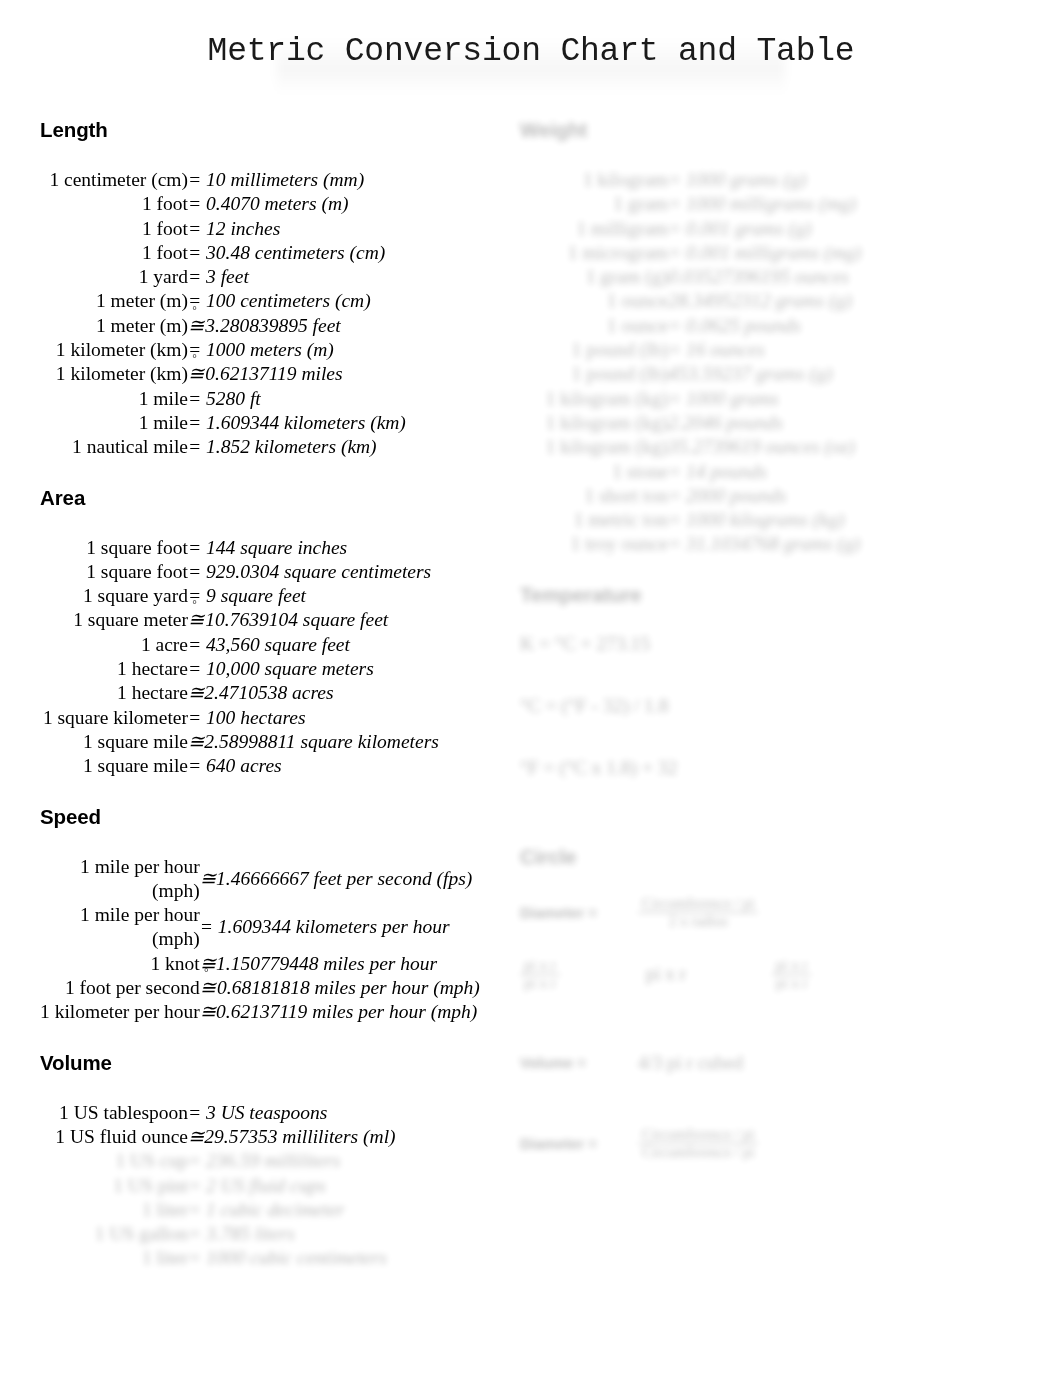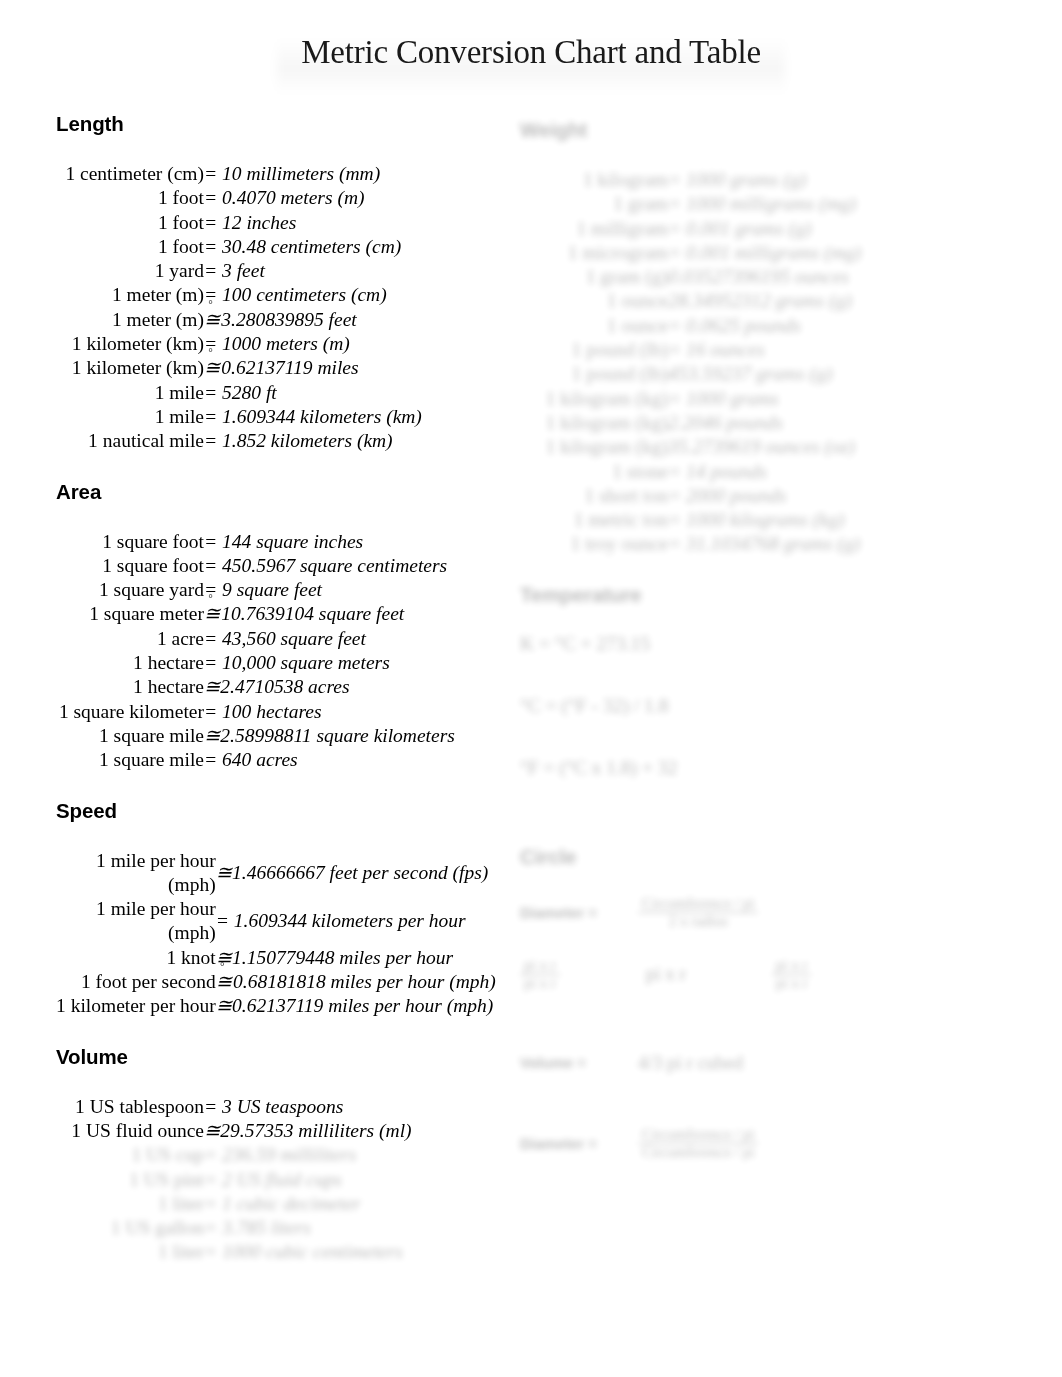--- a/index.html
+++ b/index.html
@@ -29,35 +29,34 @@
     position: absolute;
     left: 277px;
     top: 8px;
     width: 508px;
     height: 56px;
     background: linear-gradient(180deg, rgba(255,255,255,0) 0%, rgba(0,0,0,0.035) 55%, rgba(255,255,255,0) 100%);
     filter: blur(5px);
   }
   .title {
     position: relative;
-    font-family: Liberation Serif, serif;
+    font-family: Liberation Mono, monospace;
     font-size: 33px;
     font-weight: 400;
     letter-spacing: -0.2px;
     color: #1a1a1a;
     line-height: 44px;
   }
 
   
   .col-left {
     position: absolute;
     left: 40px;
-    top: 112px;
+    top: 118px;
     width: 480px;
-    margin-left: 16px;
   }
   .col-right {
     position: absolute;
     left: 520px;
     top: 118px;
     width: 500px;
   }
 
   
   h2.sec {
@@ -211,21 +210,21 @@
 
     <h2 class="sec">Area</h2>
     <table class="conv">
       <tbody>
           <tr>
         <td class="unit">1 square foot</td>
         <td class="val">= 144 square inches</td>
       </tr>
       <tr>
         <td class="unit">1 square foot</td>
-        <td class="val">= 450.5967 square centimeters</td>
+        <td class="val">= 929.0304 square centimeters</td>
       </tr>
       <tr>
         <td class="unit">1 square yard</td>
         <td class="val">= 9 square feet</td>
       </tr>
       <tr>
         <td class="unit">1 square meter</td>
         <td class="val"><span class="approx">≅</span><span>10.7639104 square feet</span></td>
       </tr>
       <tr>

